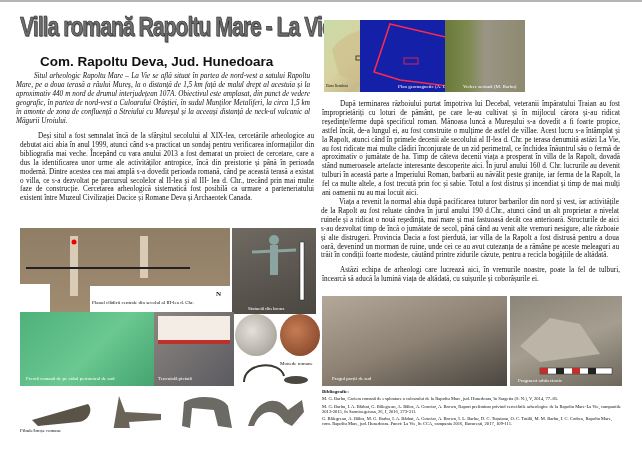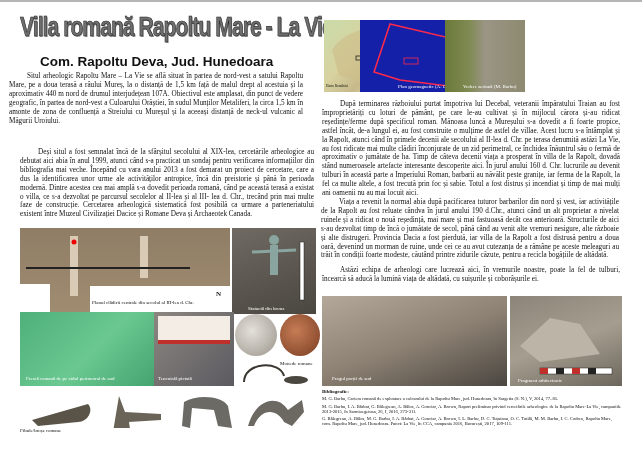--- a/index.html
+++ b/index.html
@@ -1,22 +1,22 @@
 <!DOCTYPE html>
 <html><head>
   <meta charset="utf-8">
   <style>
     html, body { margin:0; padding:0; }
     body { width:642px; height:454px; background:#fff; position:relative; overflow:hidden; font-family:"Liberation Serif", serif; color:#111; }
     .topbar { position:absolute; left:0; top:0; width:642px; height:2px; background:#b5b5b5; }
     .title { position:absolute; left:20px; top:12px; width:300px; font-family:"Liberation Sans", sans-serif; font-weight:bold; font-size:27px; letter-spacing:-1.2px; transform:scaleX(0.78); transform-origin:left top; white-space:nowrap; color:#6e6e6e; -webkit-text-stroke:0.6px #222; text-shadow:1px 1px 0 #999; }
     .subtitle { position:absolute; left:40px; top:54px; font-family:"Liberation Sans", sans-serif; font-weight:bold; font-size:13.5px; white-space:nowrap; color:#111; }
     .para { position:absolute; font-size:7.2px; line-height:8.9px; text-align:justify; text-indent:18px; margin:0; }
-    .p1 { left:9px; top:72px; width:294px; }
-    .p2 { left:20px; top:148px; width:294px; }
+    .p1 { left:16px; top:72px; width:294px;font-style:italic; }
+    .p2 { left:20px; top:132px; width:294px; }
     .p3 { left:322px; top:100px; width:298px; }
     .p4 { left:321px; top:186px; width:298px;margin-top:12px; }
     .p5 { left:322px; top:266px; width:298px; }
     .img { position:absolute; overflow:hidden; }
     .cap { position:absolute; font-size:5px; color:#fff; white-space:nowrap; }
     .capd { position:absolute; font-size:5px; color:#111; white-space:nowrap; }
     .map { left:324px; top:20px; width:108px; height:72px; background:linear-gradient(135deg,#c9dba9 0%,#d8d3a0 35%,#c7b98a 55%,#d6deaf 75%,#cfe6e8 100%); }
     .plan { left:360px; top:20px; width:98px; height:72px; background:#1520a8; }
     .aerial { left:445px; top:20px; width:80px; height:72px; background:linear-gradient(90deg,#6a7a3a 0%,#7f8a52 30%,#9a9585 50%,#8d8a70 100%); }
     .excav { left:20px; top:228px; width:210px; height:86px; background:linear-gradient(180deg,#8f7d66,#a08c70); }

